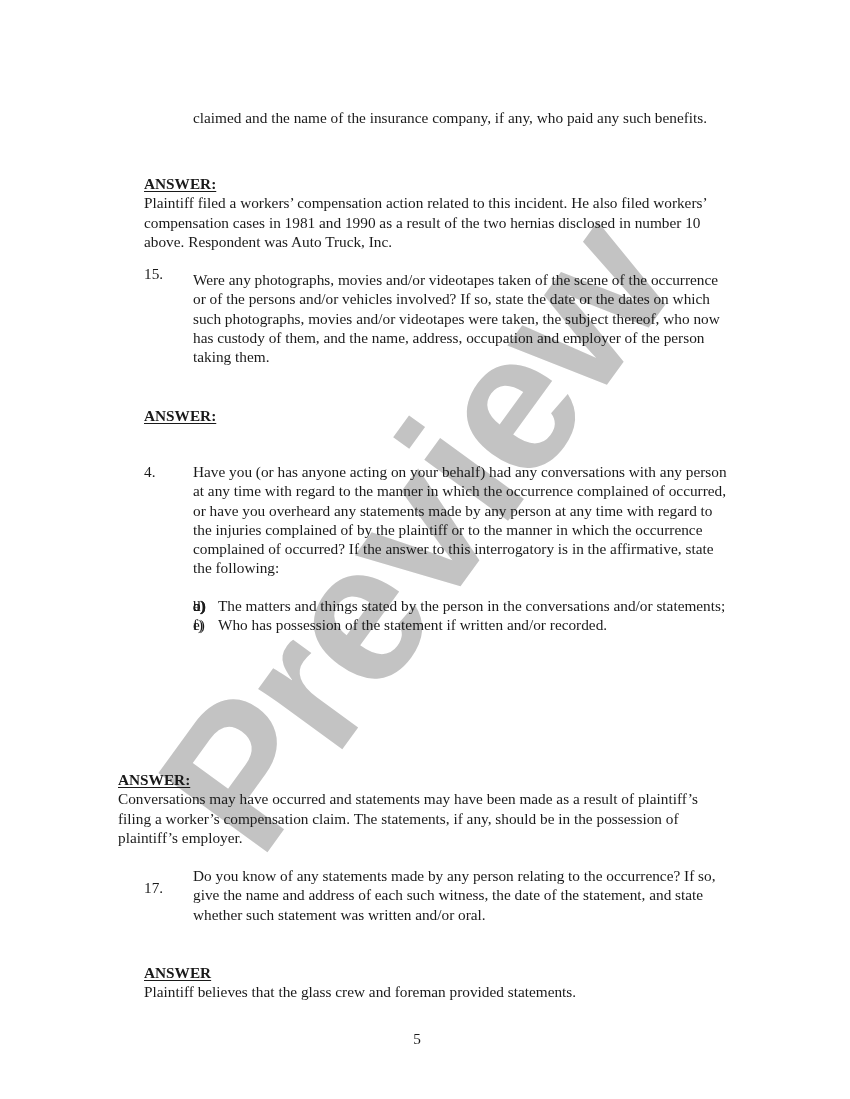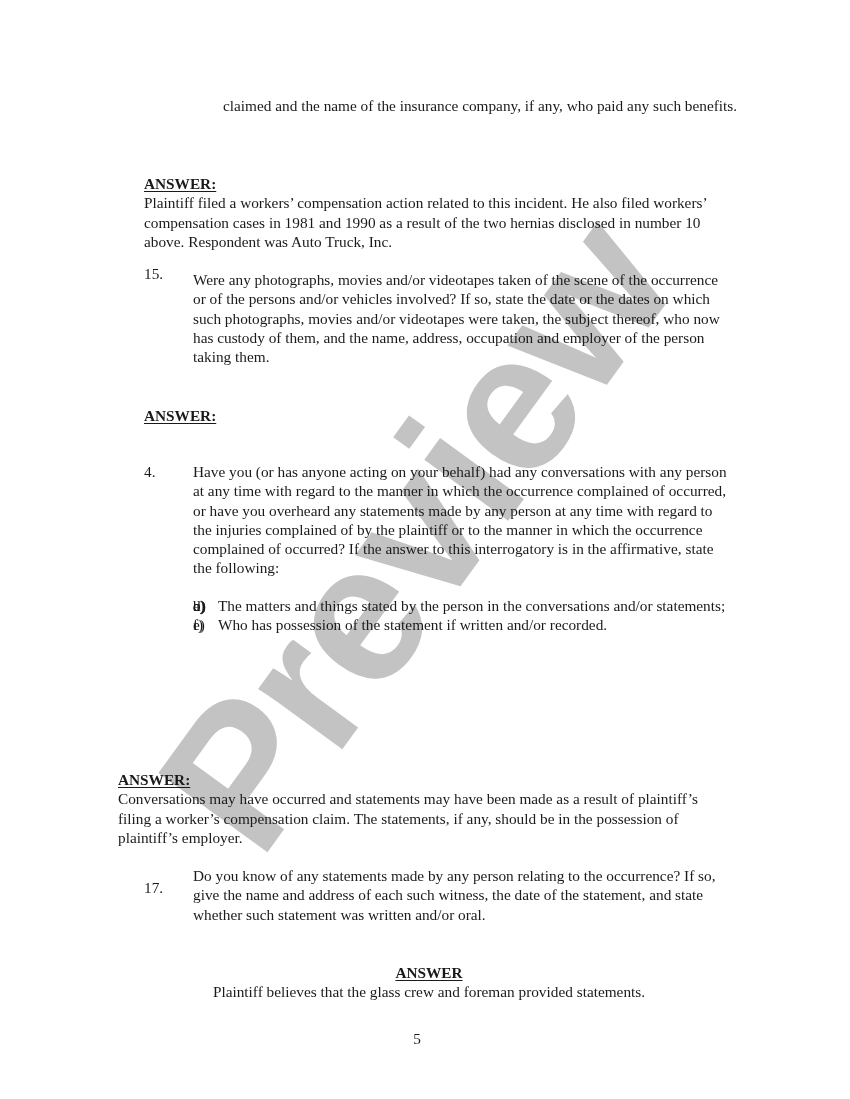--- a/index.html
+++ b/index.html
@@ -88,21 +88,21 @@
       top: 1029px;
     }
   </style>
 </head>
 <body>
 
 <div class="watermark">Preview</div>
 
 <div class="page">
 
-  <div class="indent-text" style="top:96px;margin-left:30px;">claimed and the name of the insurance company, if any, who paid any such benefits.</div>
+  <div class="indent-text" style="top:108px;">claimed and the name of the insurance company, if any, who paid any such benefits.</div>
 
   <div class="block" style="left:144px; top:154px; width:570px;">
     <div class="answer-label">ANSWER:</div>
     <div>Plaintiff filed a workers’ compensation action related to this incident.  He also filed workers’ compensation cases in 1981 and 1990 as a result of the two hernias disclosed in number 10 above.  Respondent was Auto Truck, Inc.</div>
   </div>
 
   <div class="q-num" style="top:264px;">15.</div>
   <div class="q-text" style="top:270px;">Were any photographs, movies and/or videotapes taken of the scene of the occurrence or of the persons and/or vehicles involved? If so, state the date or the dates on which such photographs, movies and/or videotapes were taken, the subject thereof, who now has custody of them, and the name, address, occupation and employer of the person taking them.</div>
 
   <div class="block" style="left:144px; top:386px; width:570px;">
@@ -136,19 +136,19 @@
   </ul>
 
   <div class="block" style="left:118px; top:750px; width:600px;">
     <div class="answer-label">ANSWER:</div>
     <div>Conversations may have occurred and statements may have been made as a result of plaintiff’s filing a worker’s compensation claim.  The statements, if any, should be in the possession of plaintiff’s employer.</div>
   </div>
 
   <div class="q-num" style="top:878px;">17.</div>
   <div class="q-text" style="top:866px;">Do you know of any statements made by any person relating to the occurrence? If so, give the name and address of each such witness, the date of the statement, and state whether such statement was written and/or oral.</div>
 
-  <div class="block" style="left:144px; top:943px; width:570px;text-align:center;">
+  <div class="block" style="left:144px; top:943px; width:570px;">
     <div class="answer-label">ANSWER</div>
     <div>Plaintiff believes that the glass crew and foreman provided statements.</div>
   </div>
 
   <div class="page-number">5</div>
 </div>
 
 </body></html>

